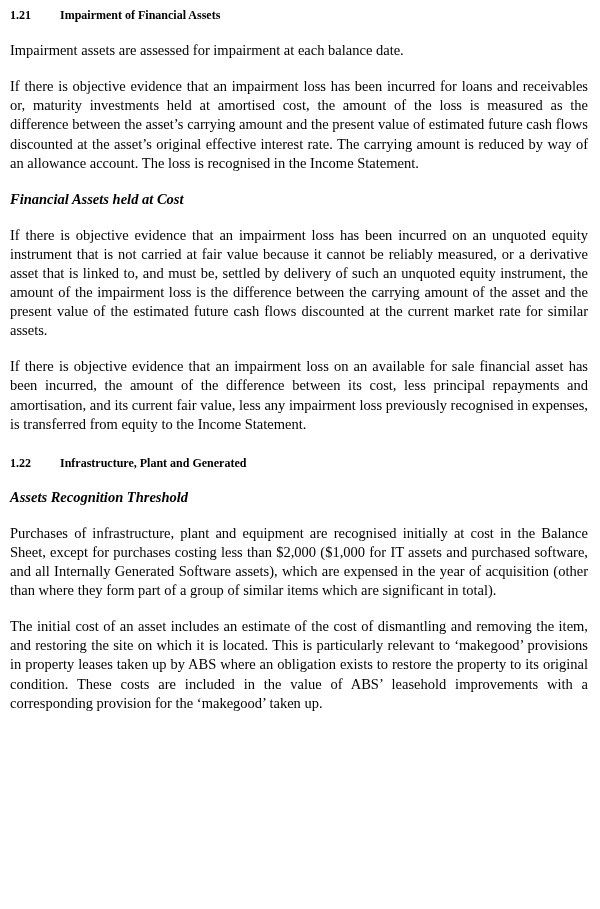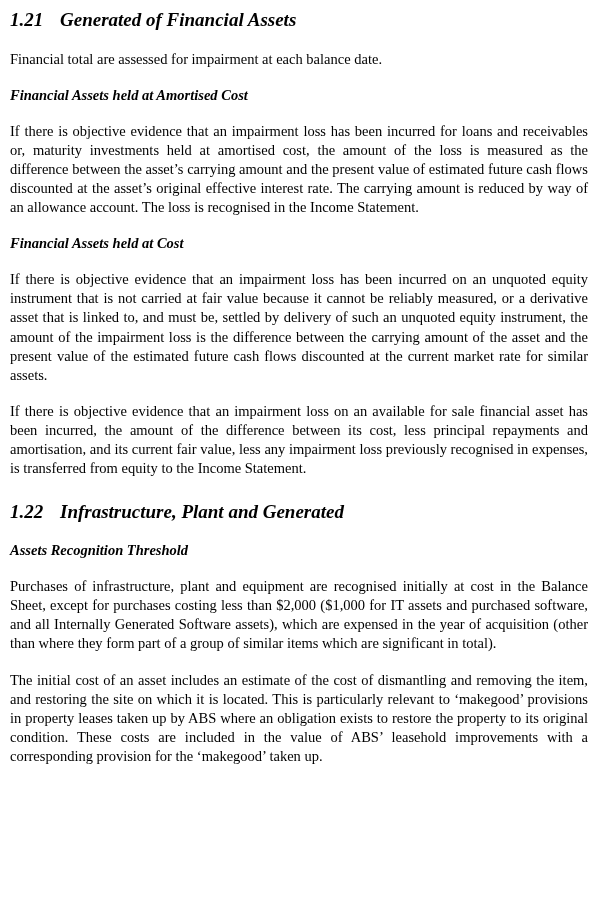--- a/index.html
+++ b/index.html
@@ -16,25 +16,24 @@
   }
   .page {
     box-sizing: border-box;
     width: 600px;
     height: 909px;
     padding: 8px 12px 0 10px;
   }
   .section-heading {
     font-family: "Liberation Serif", serif;
     font-weight: bold;
-    font-size: 19px;
+    font-size: 12px;
     line-height: 1.25;
     margin: 0 0 18px 0;
     display: flex;
-    font-style: italic;
   }
   .section-heading .num {
     width: 50px;
     flex: 0 0 50px;
   }
   .section-heading .title {
     flex: 1 1 auto;
   }
   .section-heading.second {
     margin-top: 22px;
@@ -62,26 +61,25 @@
     margin-bottom: 17px;
   }
 </style>
 </head>
 <body>
 
 <div class="page">
 
   <h2 class="section-heading">
     <span class="num">1.21</span>
-    <span class="title">Generated of Financial Assets</span>
+    <span class="title">Impairment of Financial Assets</span>
   </h2>
 
-  <p class="body nojust">Financial total are assessed for impairment at each balance date.</p>
+  <p class="body nojust">Impairment assets are assessed for impairment at each balance date.</p>
 
-  <h3 class="sub-heading">Financial Assets held at Amortised Cost</h3>
   <p class="body">If there is objective evidence that an impairment loss has been incurred for loans and receivables or, maturity investments held at amortised cost, the amount of the loss is measured as the difference between the asset’s carrying amount and the present value of estimated future cash flows discounted at the asset’s original effective interest rate.  The carrying amount is reduced by way of an allowance account.   The loss is recognised in the Income Statement.</p>
 
   <h3 class="sub-heading">Financial Assets held at Cost</h3>
   <p class="body">If there is objective evidence that an impairment loss has been incurred on an unquoted equity instrument that is not carried at fair value because it cannot be reliably measured, or a derivative asset that is linked to, and must be, settled by delivery of such an unquoted equity instrument, the amount of the impairment loss is the difference between the carrying amount of the asset and the present value of the estimated future cash flows discounted at the current market rate for similar assets.</p>
 
   <p class="body">If there is objective evidence that an impairment loss on an available for sale financial asset has been incurred, the amount of the difference between its cost, less principal repayments and amortisation, and its current fair value, less any impairment loss previously recognised in expenses, is transferred from equity to the Income Statement.</p>
 
   <h2 class="section-heading second">
     <span class="num">1.22</span>
     <span class="title">Infrastructure, Plant and Generated</span>

